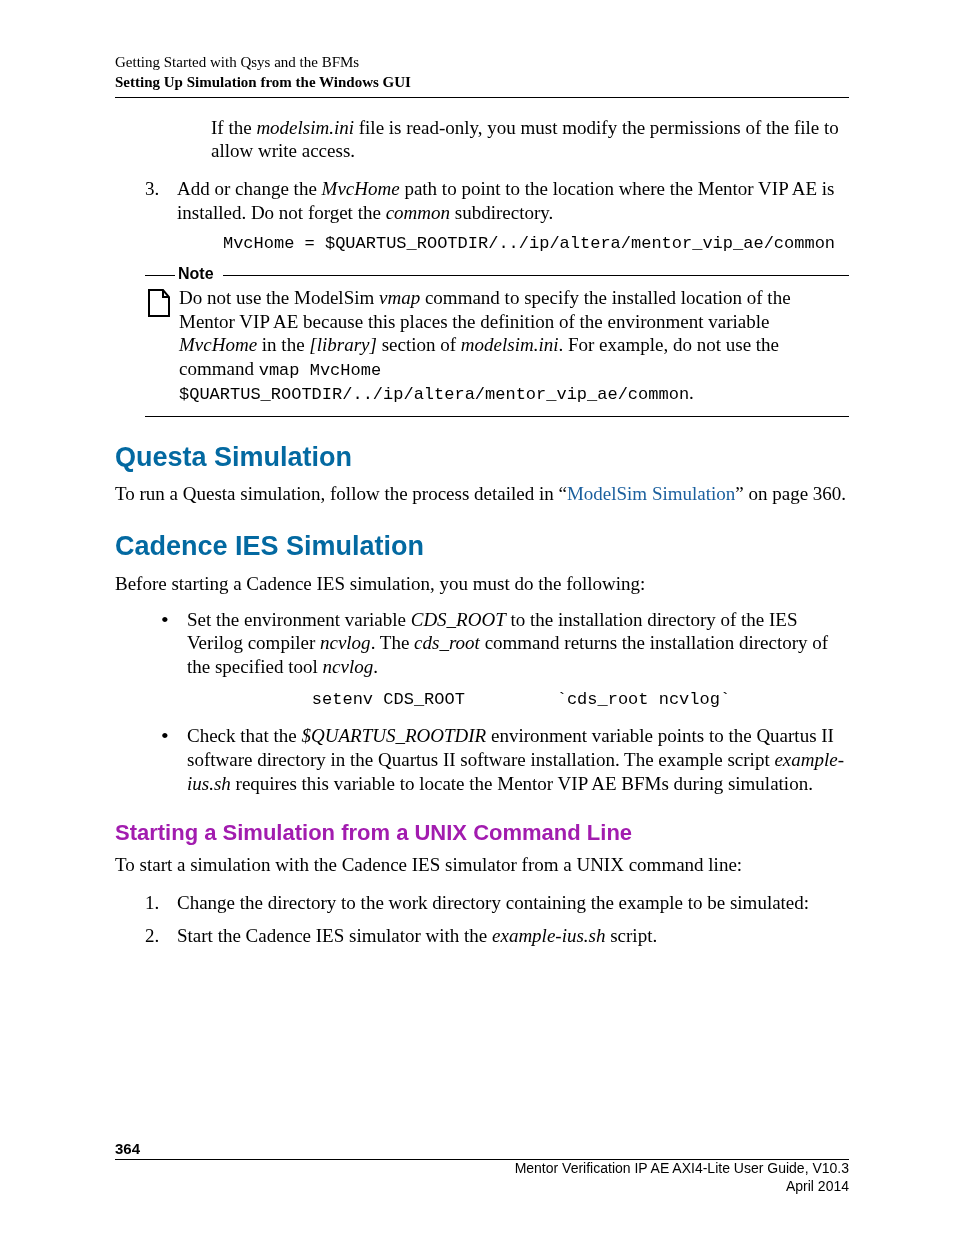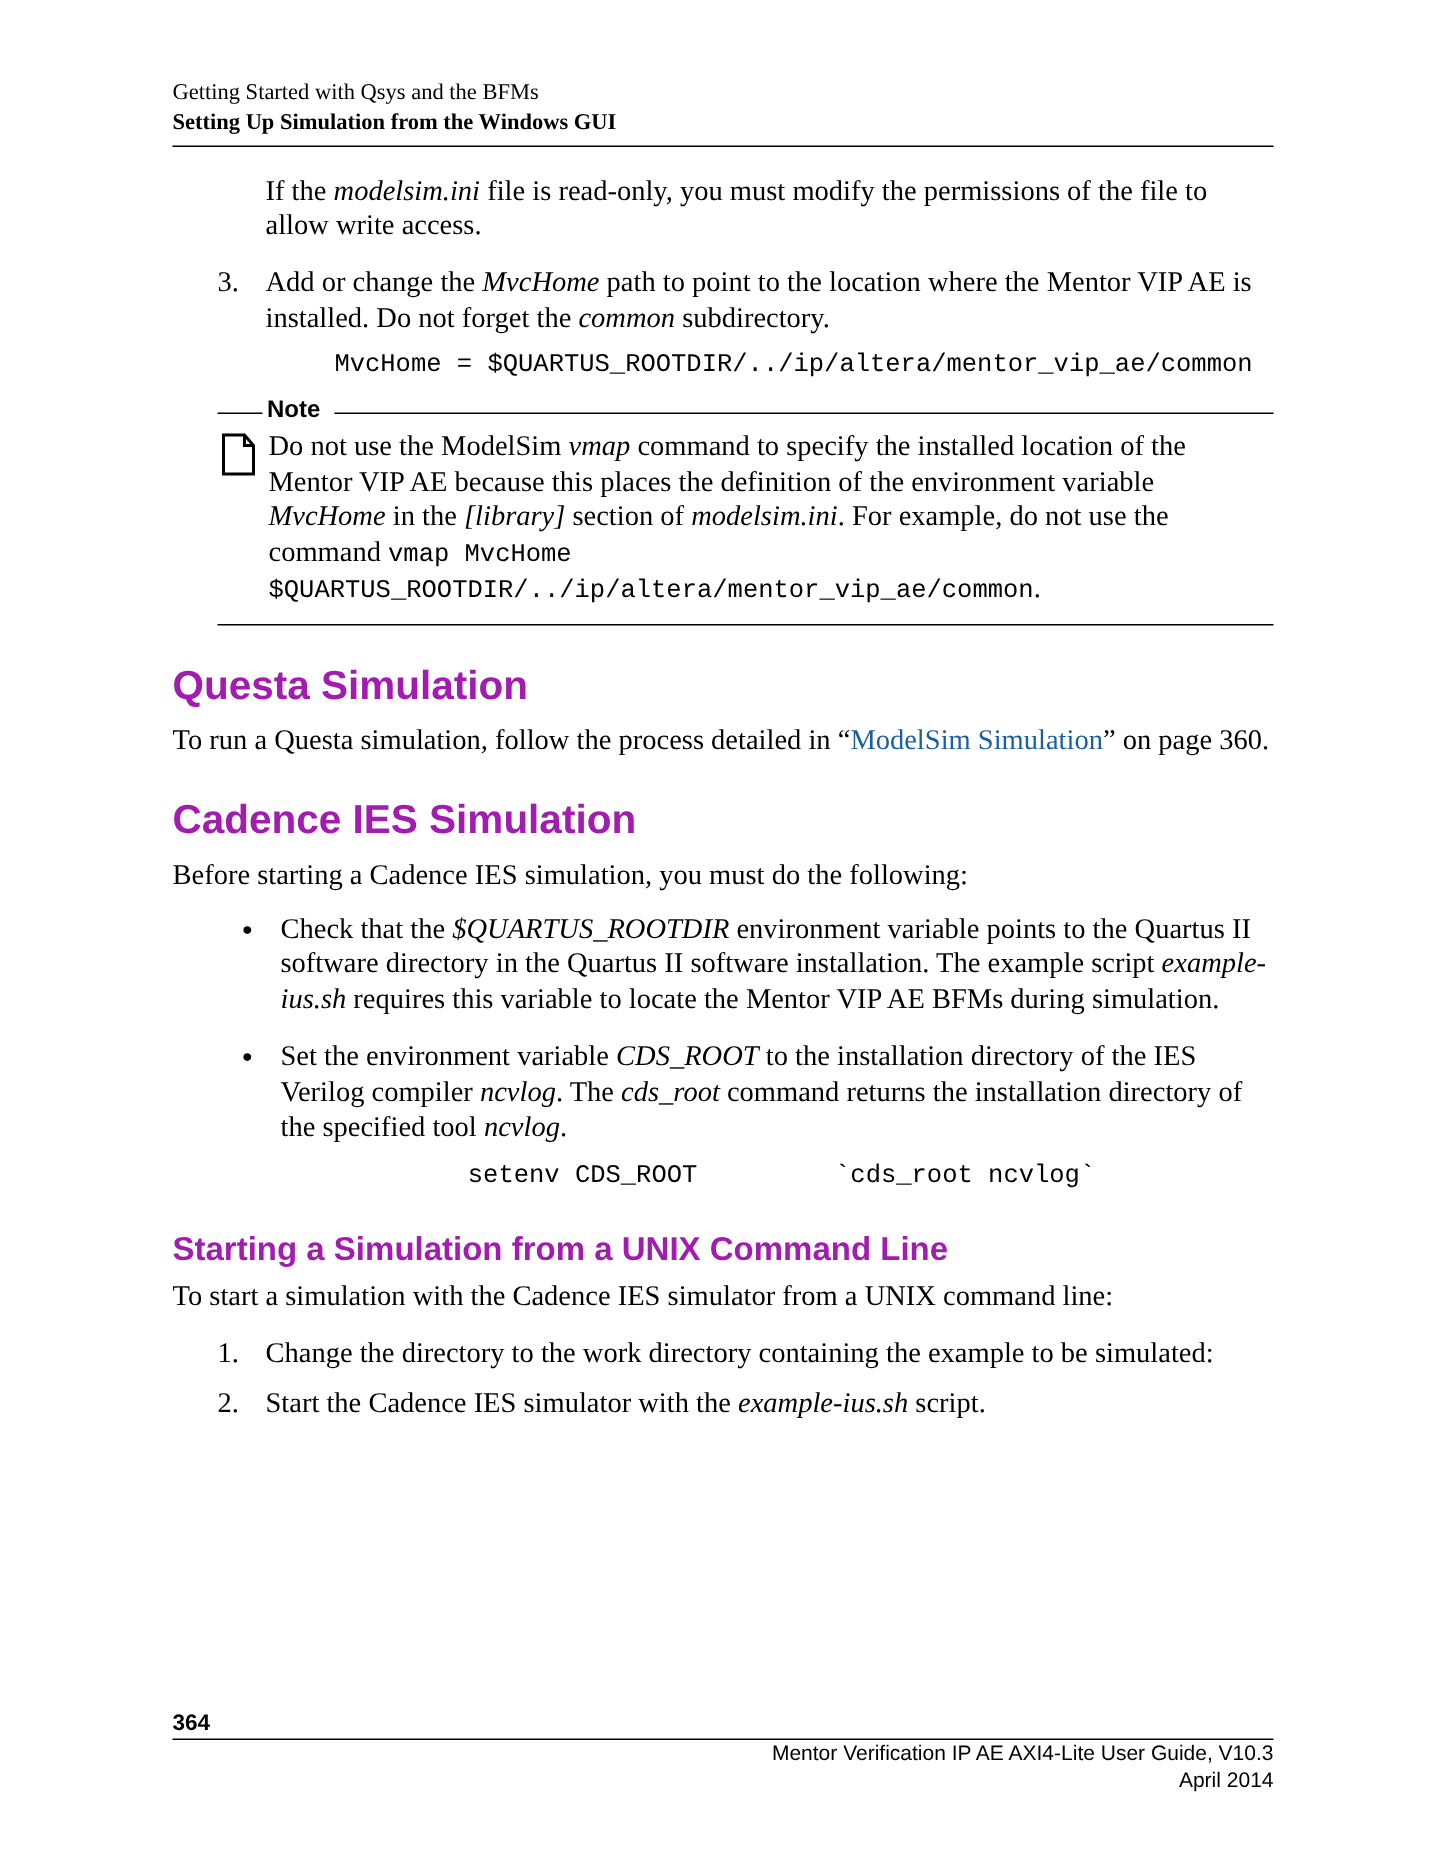--- a/index.html
+++ b/index.html
@@ -23,21 +23,21 @@
     font-size: 15px;
     line-height: 1.35;
     margin-bottom: 4px;
   }
   .running-header .line2 { font-weight: bold; }
   .hr-header {
     border: none;
     border-top: 1.5px solid #000;
     margin: 2px 0 18px 0;
   }
-  .indent-block { margin-left: 62px; }
+  .indent-block { margin-left: 96px; }
   .step-ol {
     list-style: none;
     padding-left: 0;
     margin: 14px 0 0 30px;
   }
   .step-ol > li {
     position: relative;
     padding-left: 32px;
     margin-bottom: 10px;
   }
@@ -101,21 +101,21 @@
     border-top: 1.5px solid #000;
     margin-top: 4px;
   }
   .mono-inline {
     font-family: "Courier New", Courier, monospace;
     font-size: 17px;
   }
 
   h2.section {
     font-family: Arial, Helvetica, sans-serif;
-    color: #a21caf;
+    color: #0369a1;
     font-size: 27px;
     font-weight: bold;
     margin: 24px 0 8px 0;
   }
   h3.subsection {
     font-family: Arial, Helvetica, sans-serif;
     color: #a21caf;
     font-size: 22px;
     font-weight: bold;
     margin: 24px 0 6px 0;
@@ -233,25 +233,25 @@
   <h2 class="section">Questa Simulation</h2>
   <div class="para">
     <span>To run a Questa simulation, follow the process detailed in “</span><span class="link">ModelSim Simulation</span><span>” on page 360.</span>
   </div>
 
   <h2 class="section">Cadence IES Simulation</h2>
   <div class="para">Before starting a Cadence IES simulation, you must do the following:</div>
 
   <ul class="bullets">
     <li>
-      <span>Check that the </span><span class="italic">$QUARTUS_ROOTDIR</span><span> environment variable points to the Quartus II software directory in the Quartus II software installation. The example script </span><span class="italic">example-ius.sh</span><span> requires this variable to locate the Mentor VIP AE BFMs during simulation.</span>
-    </li>
-    <li>
       <span>Set the environment variable </span><span class="italic">CDS_ROOT</span><span> to the installation directory of the IES Verilog compiler </span><span class="italic">ncvlog</span><span>. The </span><span class="italic">cds_root</span><span> command returns the installation directory of the specified tool </span><span class="italic">ncvlog</span><span>.</span>
       <div class="code" style="margin-left:6px; margin-top:10px;">setenv CDS_ROOT         `cds_root ncvlog`</div>
+    </li>
+    <li>
+      <span>Check that the </span><span class="italic">$QUARTUS_ROOTDIR</span><span> environment variable points to the Quartus II software directory in the Quartus II software installation. The example script </span><span class="italic">example-ius.sh</span><span> requires this variable to locate the Mentor VIP AE BFMs during simulation.</span>
     </li>
   </ul>
 
   <h3 class="subsection">Starting a Simulation from a UNIX Command Line</h3>
   <div class="para">To start a simulation with the Cadence IES simulator from a UNIX command line:</div>
 
   <ol class="step-ol">
     <li>
       <span class="num">1.</span>
       <span>Change the directory to the work directory containing the example to be simulated:</span>

